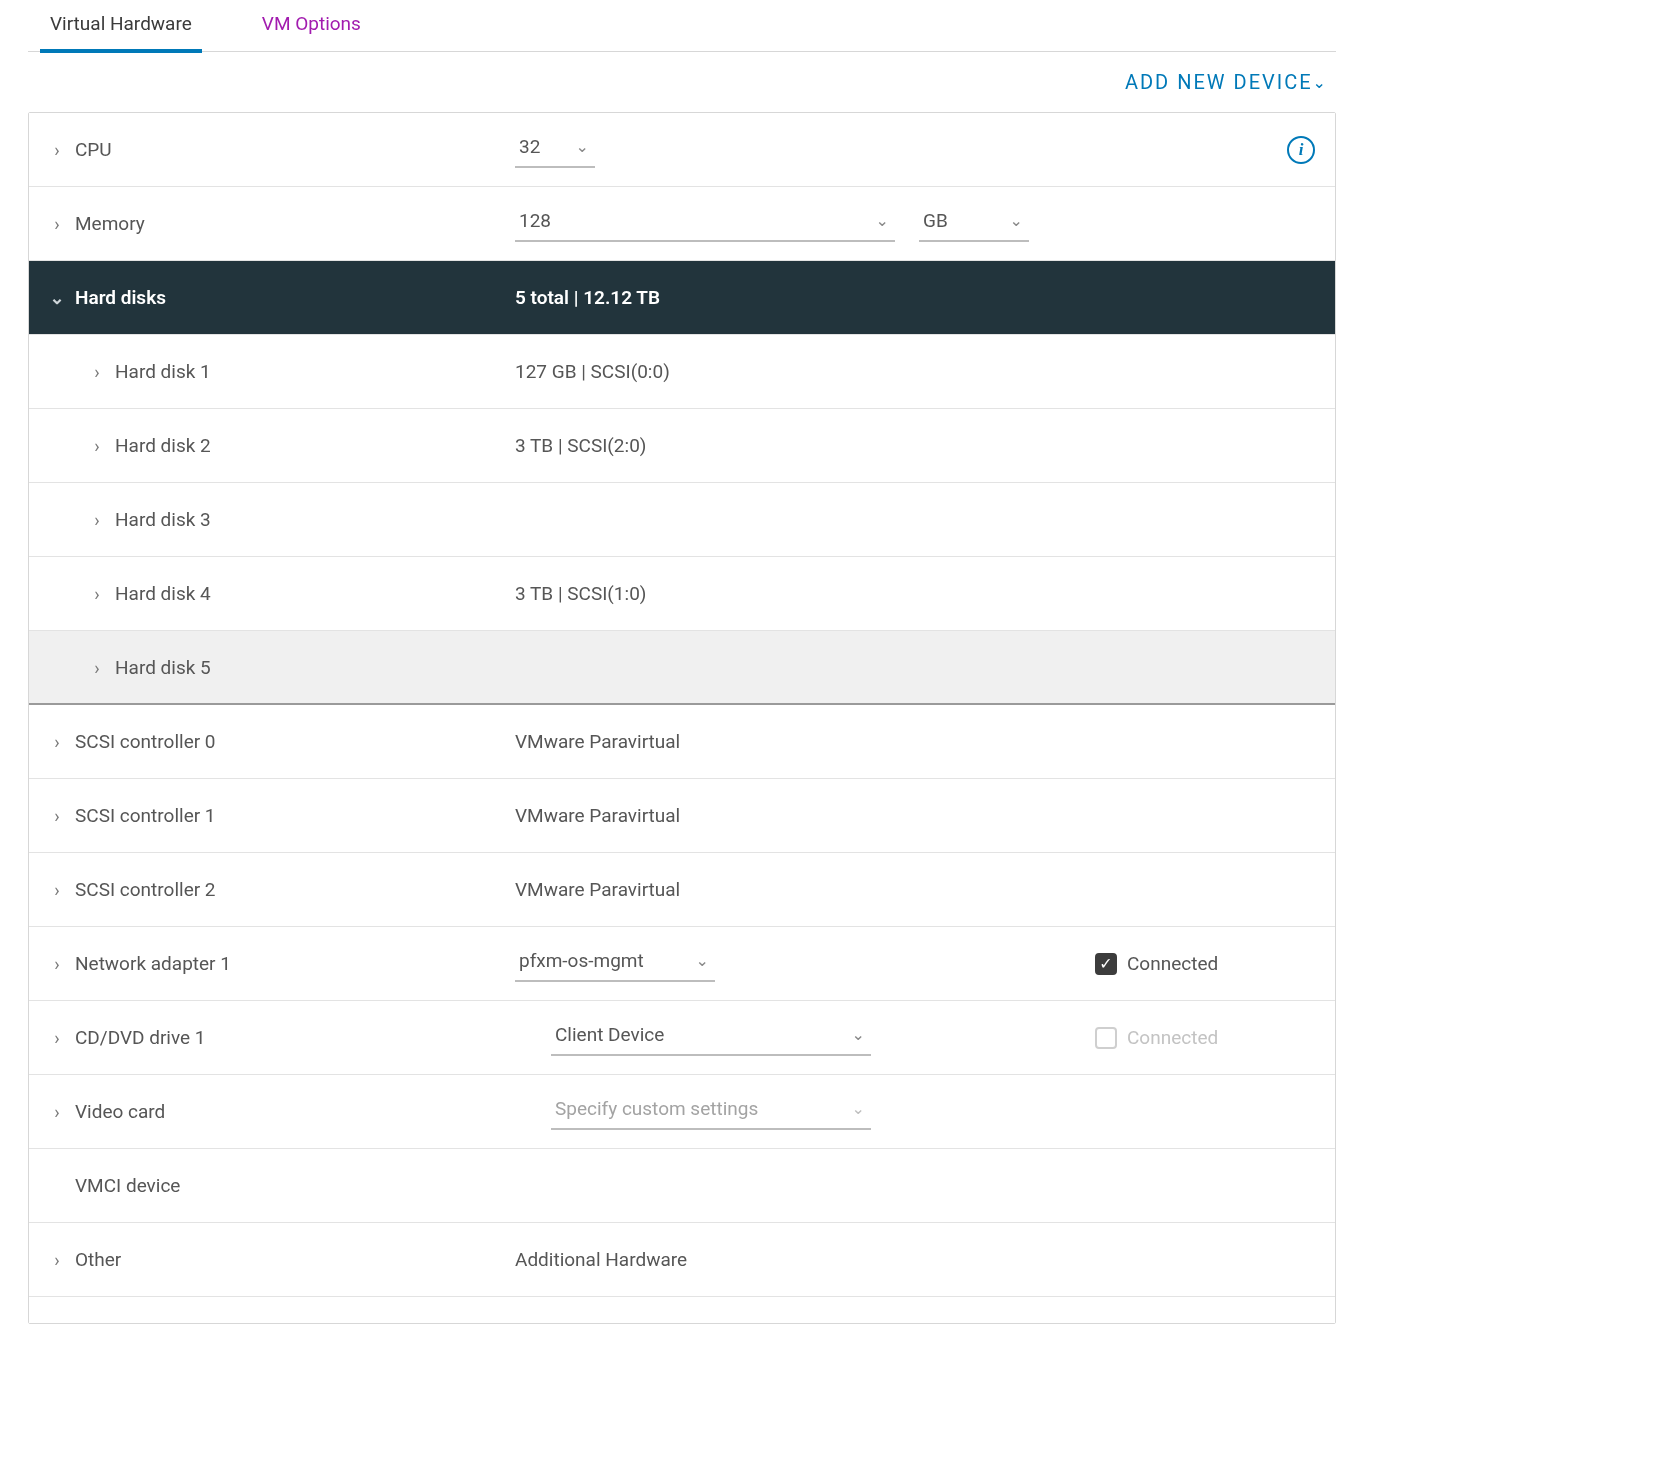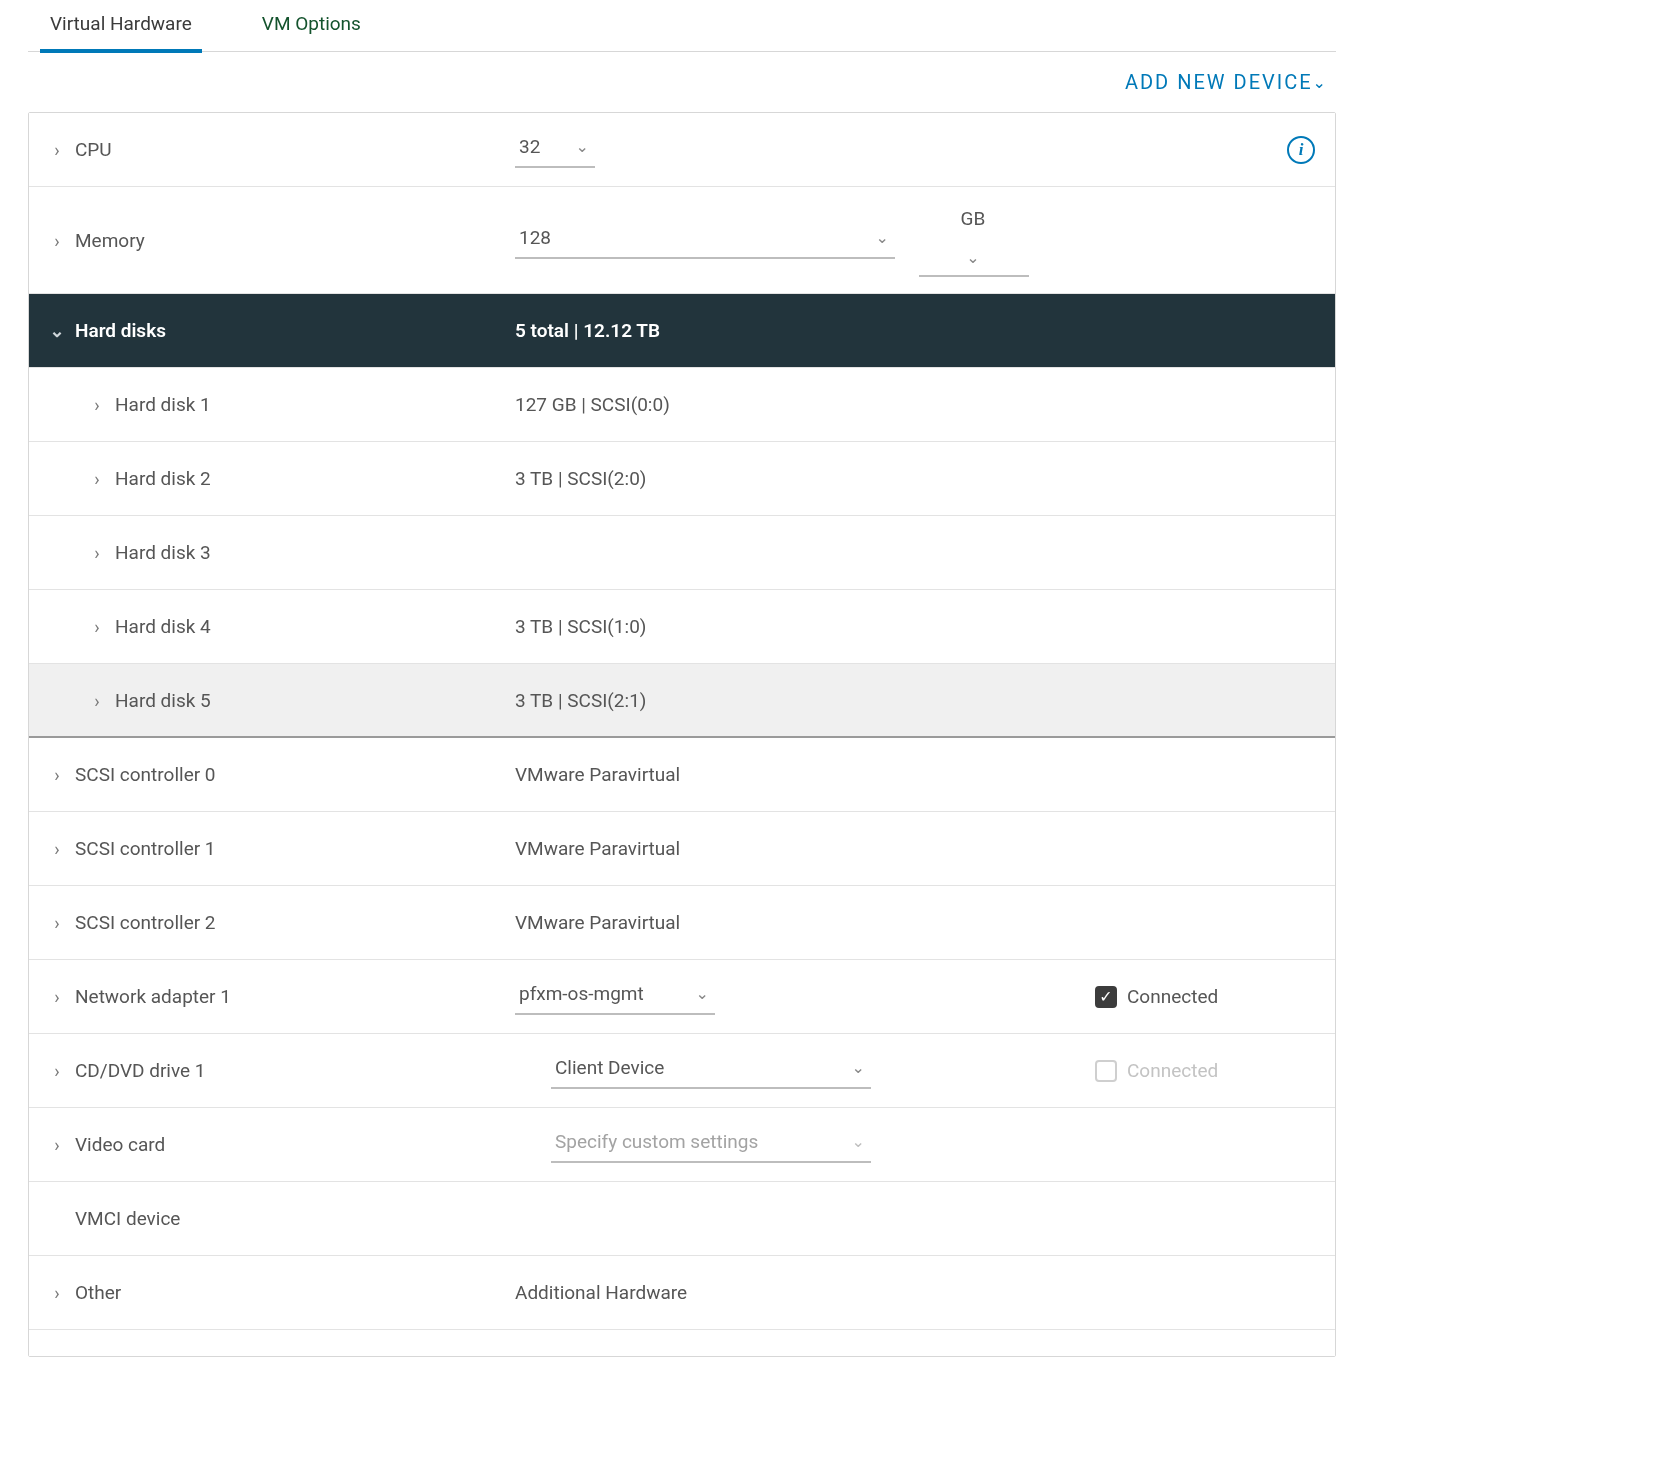--- a/index.html
+++ b/index.html
@@ -15,21 +15,21 @@
     padding: 0 28px 28px 28px;
   }
   .tabs {
     display: flex;
     border-bottom: 1px solid #d7d7d7;
     gap: 50px;
     padding: 0 0 0 12px;
   }
   .tab {
     padding: 12px 10px 16px 10px;
-    color: #14532d;
+    color: #a21caf;
     cursor: pointer;
     position: relative;
   }
   .tab.active {
     color: #3b3b3b;
   }
   .tab.active::after {
     content: "";
     position: absolute;
     left: 0; right: 0; bottom: -2px;
@@ -121,21 +121,21 @@
     border-bottom: 2px solid #bdbdbd;
     padding: 4px 6px 8px 4px;
     min-width: 80px;
     gap: 18px;
     cursor: pointer;
     color: #565656;
   }
   .sel .chev { color: #8a8a8a; font-size: 16px; }
   .sel.wide { min-width: 380px; }
   .sel.med { min-width: 320px; margin-left: 36px; }
-  .sel.sm { min-width: 110px; flex-direction: column; }
+  .sel.sm { min-width: 110px; }
   .sel.muted { color: #a3a3a3; }
   .sel.muted .chev { color: #bfbfbf; }
   .subrow { padding-left: 56px; }
   .subrow .label-col { flex-basis: 430px; }
   .row.hover { background: #f0f0f0; }
   .hd-last-divider { border-bottom: 2px solid #9a9a9a; }
   .checkbox {
     width: 22px; height: 22px;
     border: 2px solid #565656;
     border-radius: 4px;
@@ -247,23 +247,20 @@
       </div>
       <div class="val-col">
         <span>3 TB | SCSI(1:0)</span>
       </div>
     </div>
     <div class="row subrow hover hd-last-divider">
       <div class="label-col">
         <span class="caret">›</span>
         <span class="label-text">Hard disk 5</span>
       </div>
-      <div class="val-col">
-        <span>3 TB | SCSI(2:1)</span>
-      </div>
     </div>
 
     <div class="row">
       <div class="label-col">
         <span class="caret">›</span>
         <span class="label-text">SCSI controller 0</span>
       </div>
       <div class="val-col">
         <span>VMware Paravirtual</span>
       </div>

